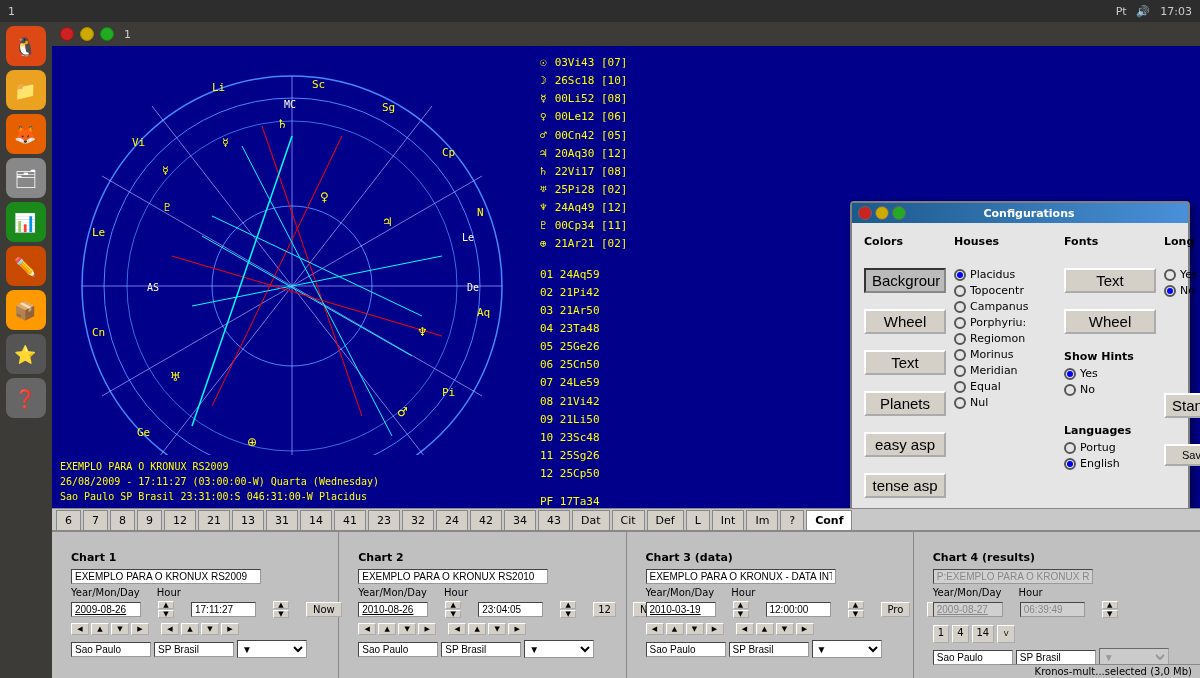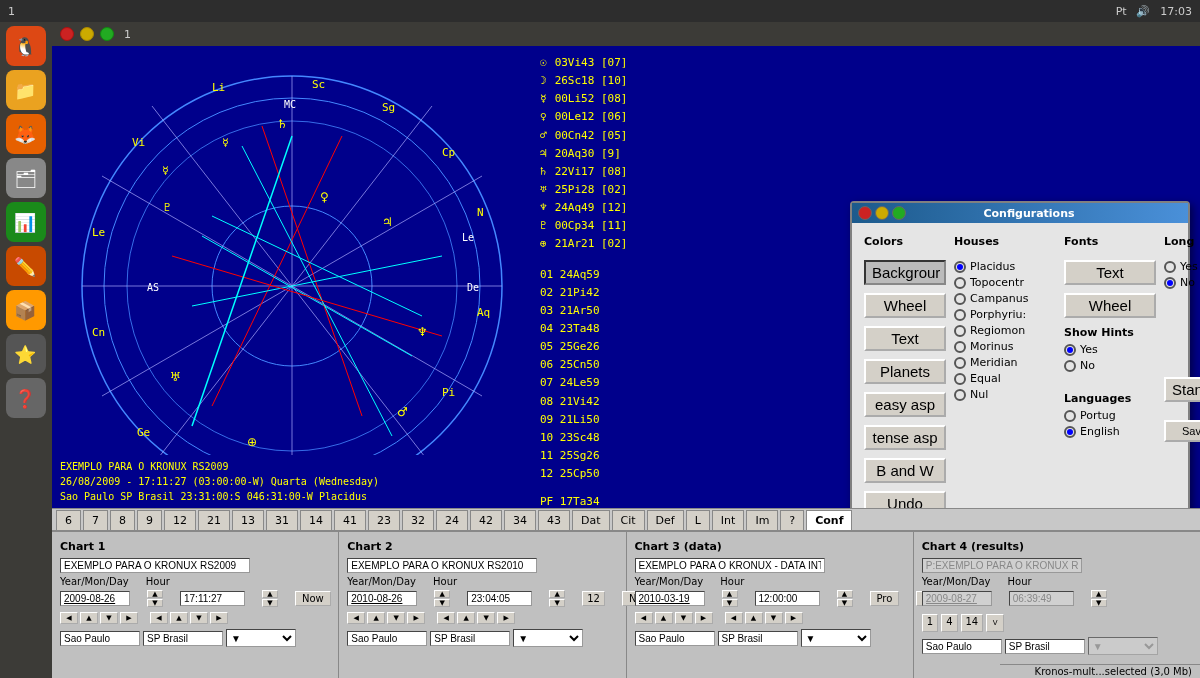--- a/index.html
+++ b/index.html
@@ -161,21 +161,21 @@
     .config-titlebar .btn.close { background: #cc2222; }
     .config-titlebar .btn.min { background: #ccaa00; }
     .config-titlebar .btn.max { background: #22aa22; }
 
     .config-body {
       padding: 8px;
       display: grid;
       grid-template-columns: 90px 110px 100px 80px;
       gap: 0;
     }
-    .config-col { display: flex; flex-direction: column; gap: 8px; padding: 4px; }
+    .config-col { display: flex; flex-direction: column; gap: 16px; padding: 4px; }
     .config-col-header {
       font-weight: bold;
       font-size: 11px;
       margin-bottom: 4px;
       color: #000;
     }
     .config-btn {
       background: #d4d0c8;
       border: 2px outset #fff;
       padding: 2px 6px;
@@ -245,21 +245,21 @@
       background: #c0c0c0;
       height: 148px;
       display: flex;
       flex-shrink: 0;
       border-top: 2px solid #888;
       overflow: hidden;
     }
     .chart-panel {
       flex: 1;
       border-right: 1px solid #888;
-      padding: 8px;
+      padding: 19px;
       display: flex;
       flex-direction: column;
       gap: 3px;
       min-width: 0;
     }
     .chart-panel:last-child { border-right: none; }
     .chart-panel-title {
       font-size: 11px;
       font-weight: bold;
       color: #000;
@@ -488,21 +488,21 @@
             <div>♆</div>
             <div>♇</div>
             <div>⊕</div>
           </div>
           <div style="color:#ffff00; font-family:monospace; font-size:11px; line-height:1.65;">
             <div>03Vi43 [07]</div>
             <div>26Sc18 [10]</div>
             <div>00Li52 [08]</div>
             <div>00Le12 [06]</div>
             <div>00Cn42 [05]</div>
-            <div>20Aq30 [9]</div>
+            <div>20Aq30 [12]</div>
             <div>22Vi17 [08]</div>
             <div>25Pi28 [02]</div>
             <div>24Aq49 [12]</div>
             <div>00Cp34 [11]</div>
             <div>21Ar21 [02]</div>
           </div>
         </div>
       </div>
       <div class="numbered" style="margin-top:12px; color:#ffff00; font-family:monospace; font-size:11px; line-height:1.65;">
         <div>01  24Aq59</div>

